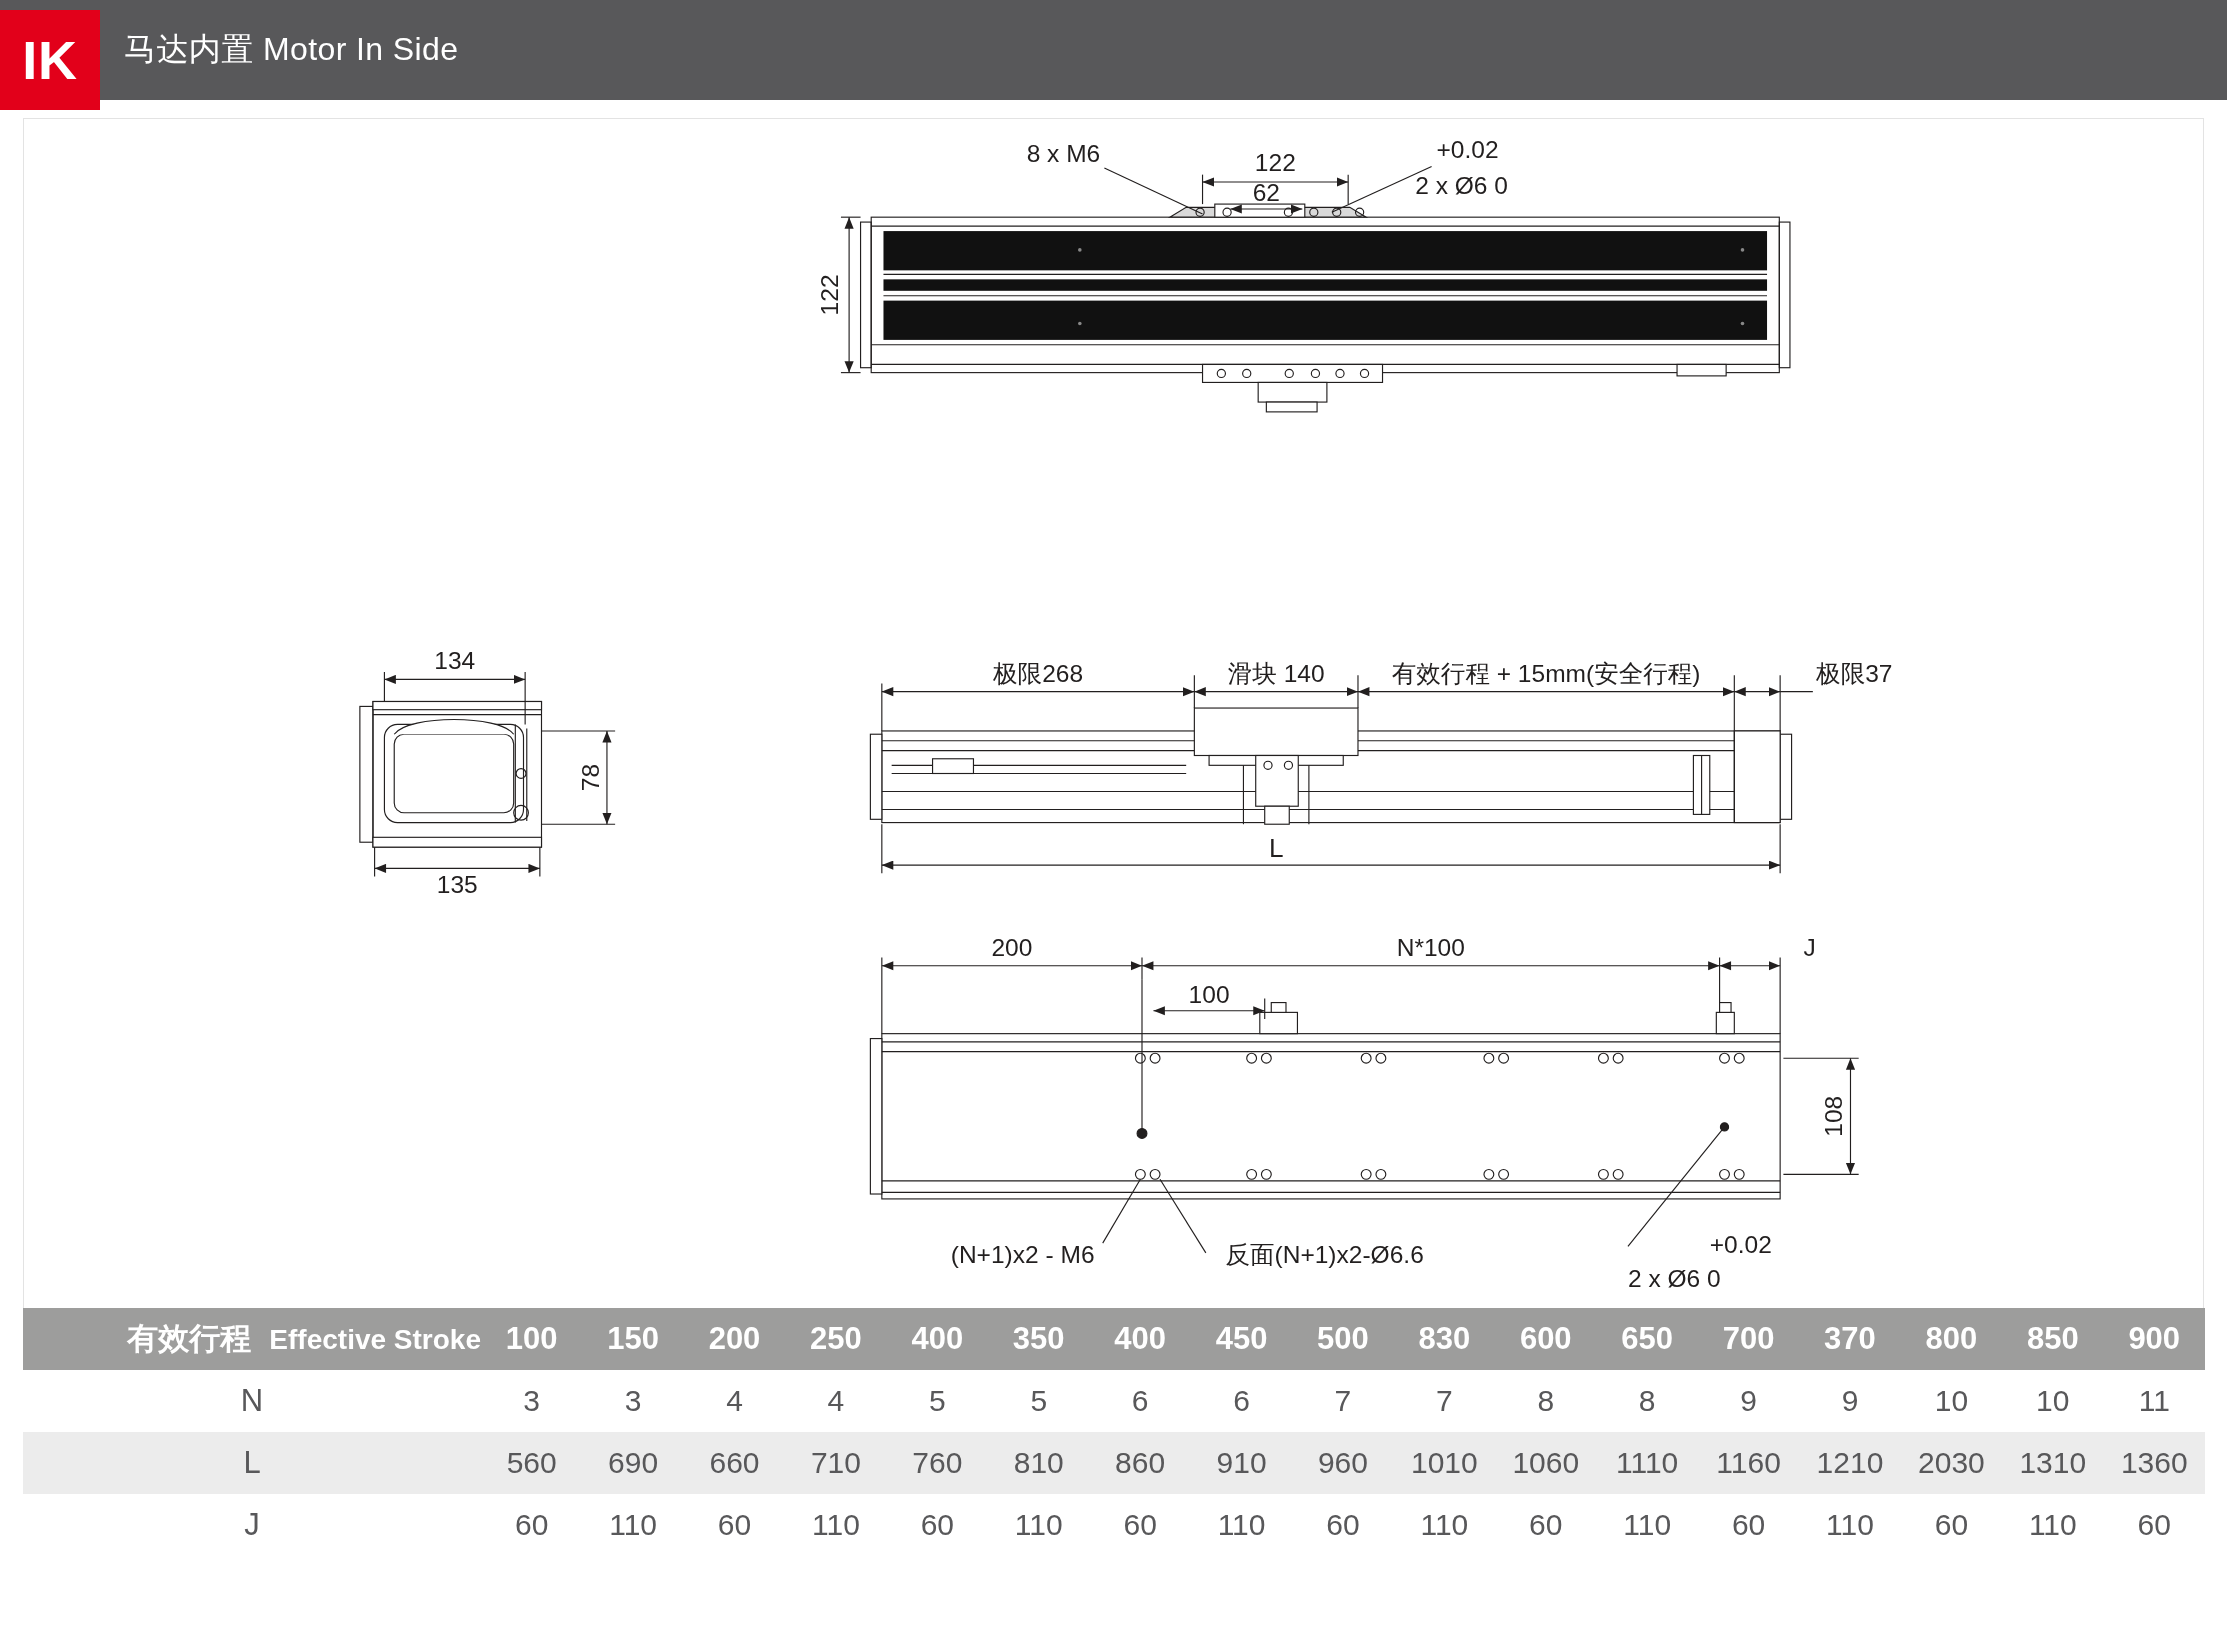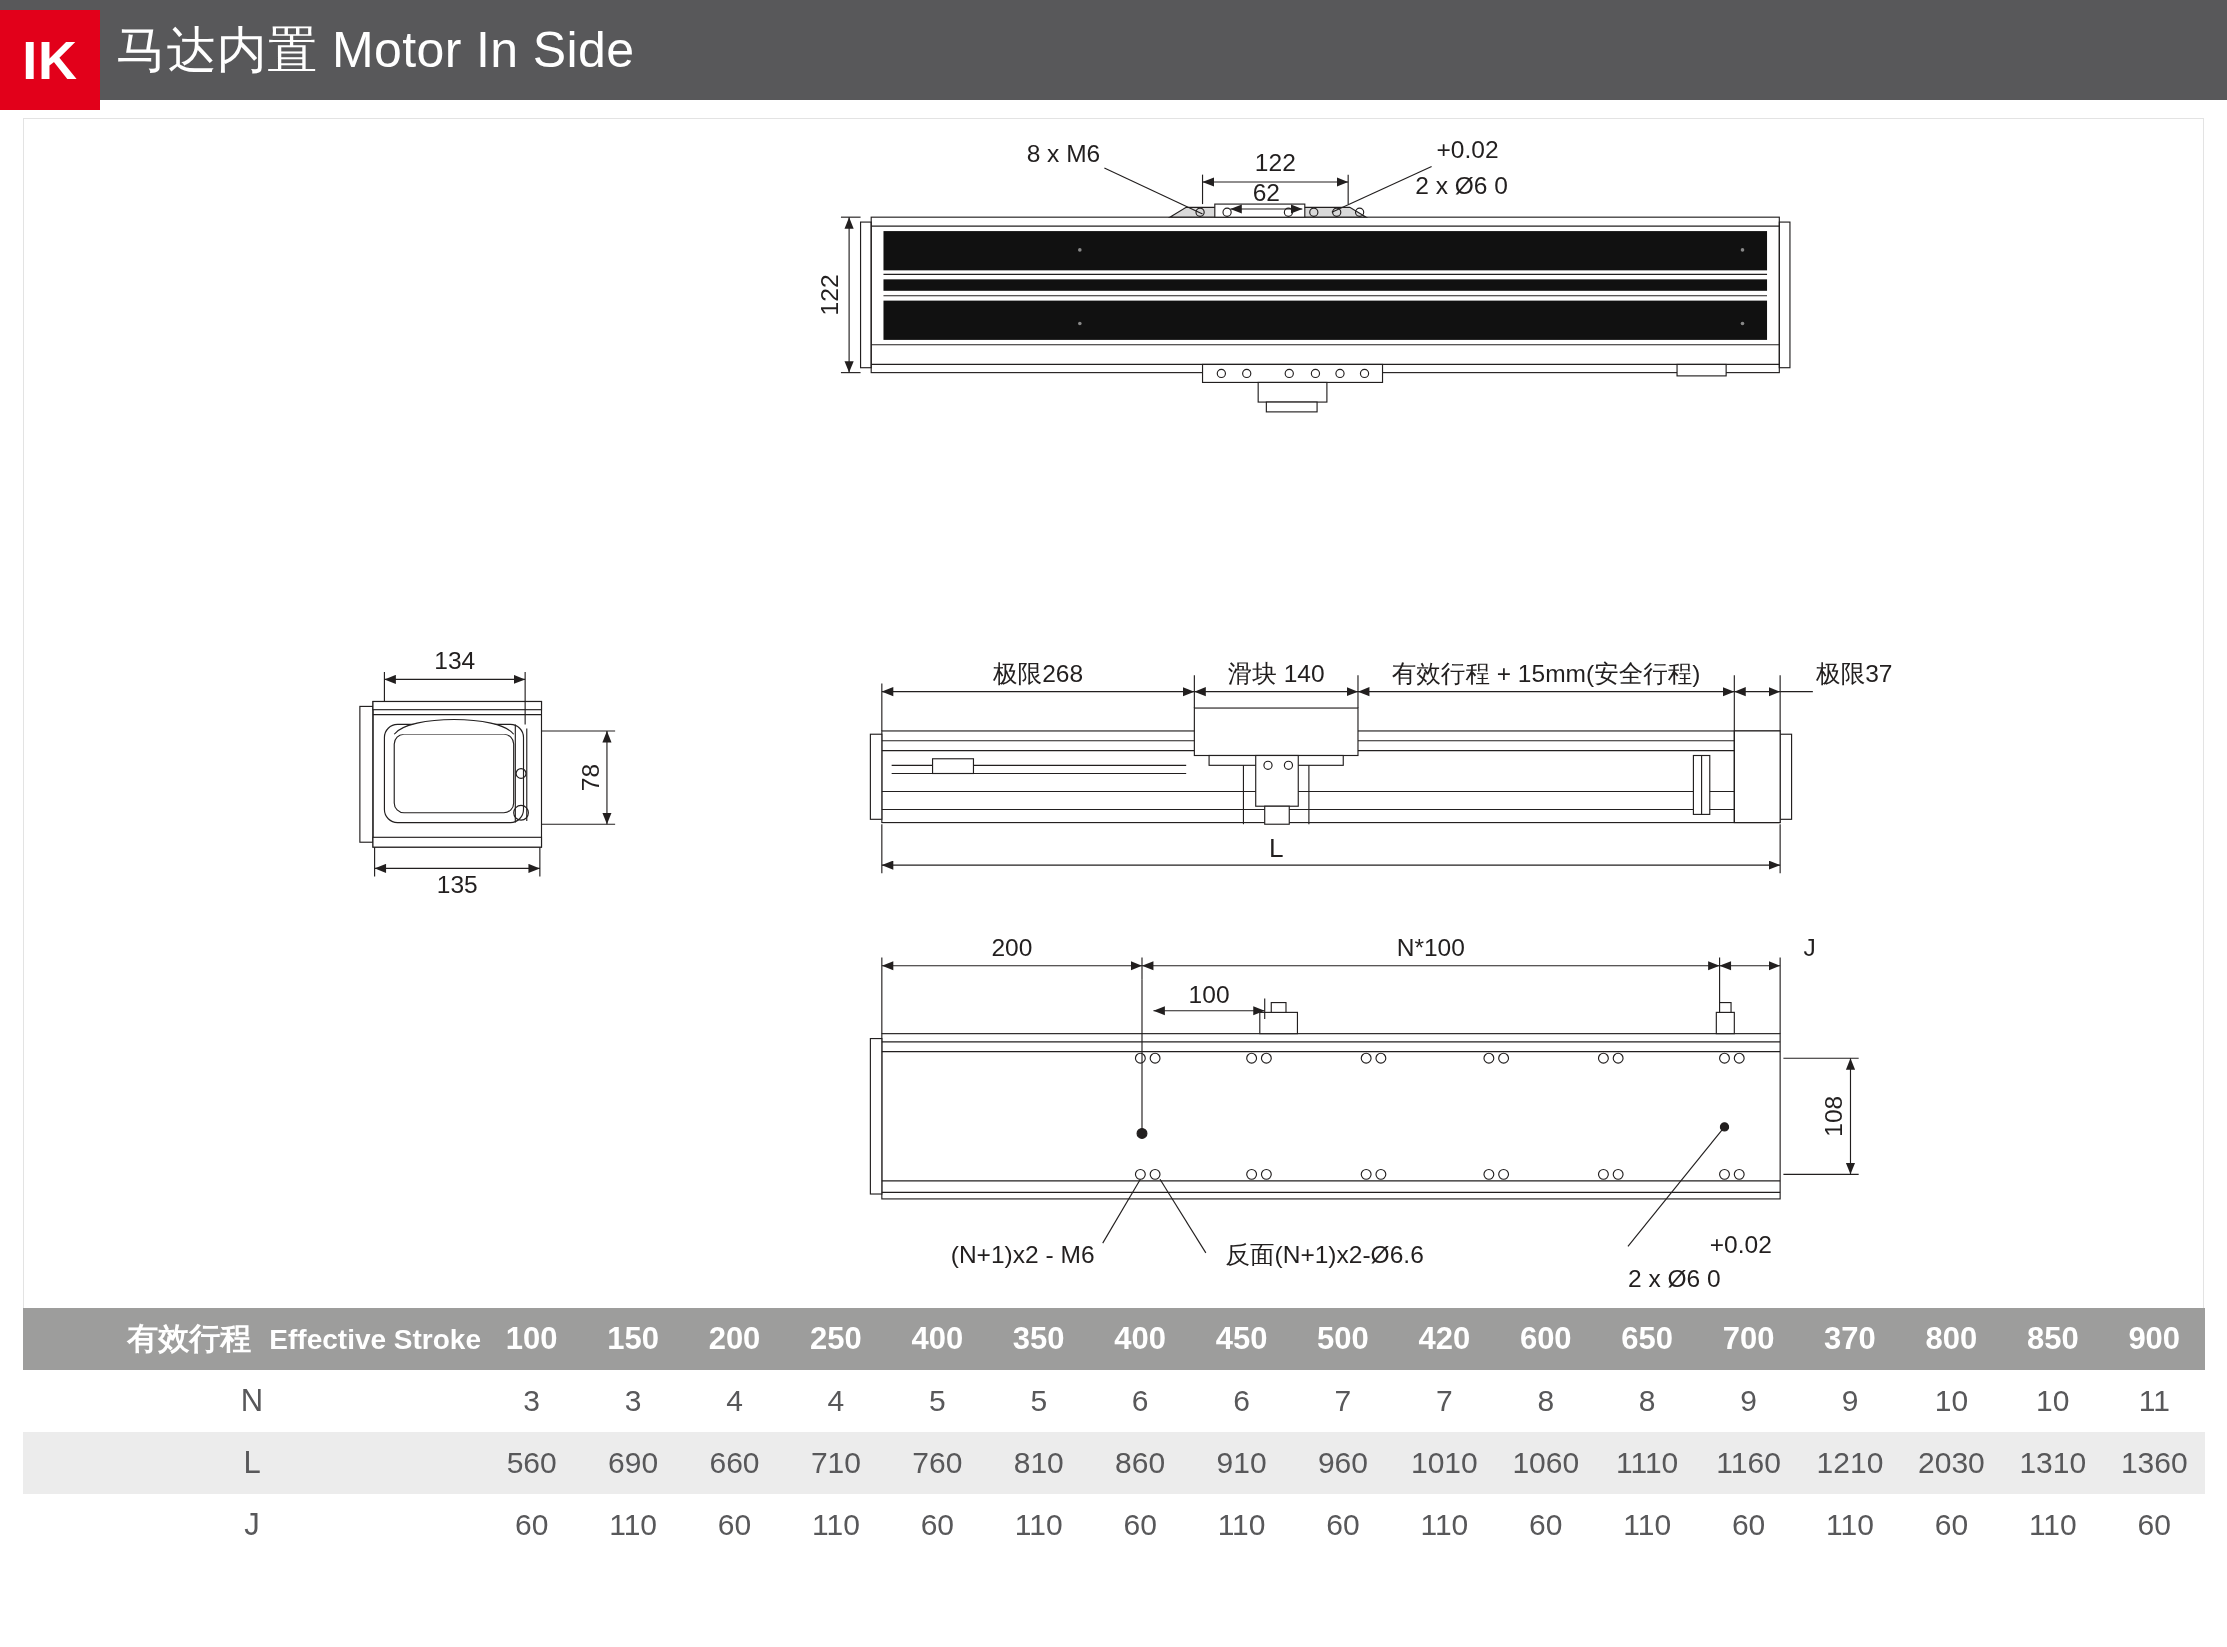--- a/index.html
+++ b/index.html
@@ -24,22 +24,22 @@
     background: #e2001a;
     color: #ffffff;
     font-size: 54px;
     font-weight: bold;
     display: flex; align-items: center; justify-content: center;
     letter-spacing: 0.8px;
     margin-top: 20px;
   }
   .header-title {
     color: #ffffff;
-    font-size: 50px;
-    margin-left: 16px;
+    font-size: 32px;
+    margin-left: 24px;
     letter-spacing: 0.4px;
     font-weight: 400;
   }
 
   
   .drawing-area {
     position: relative;
     margin: 18px 23px 0 23px;
     height: 1203px;
     border: 0.8px solid #e3e3e3;
@@ -334,21 +334,21 @@
         </th>
         <th>100</th>
         <th>150</th>
         <th>200</th>
         <th>250</th>
         <th>400</th>
         <th>350</th>
         <th>400</th>
         <th>450</th>
         <th>500</th>
-        <th>420</th>
+        <th>830</th>
         <th>600</th>
         <th>650</th>
         <th>700</th>
         <th>370</th>
         <th>800</th>
         <th>850</th>
         <th>900</th>
       </tr>
     </thead>
     <tbody>

